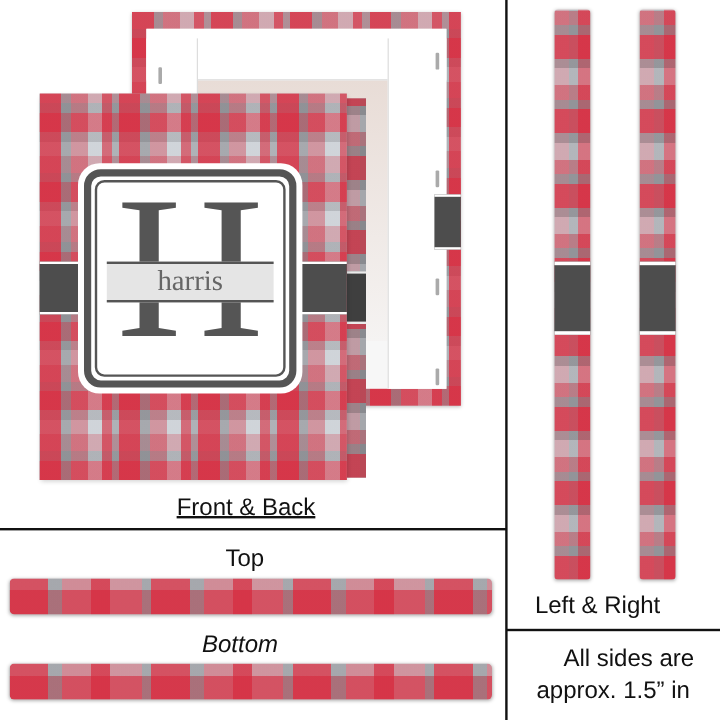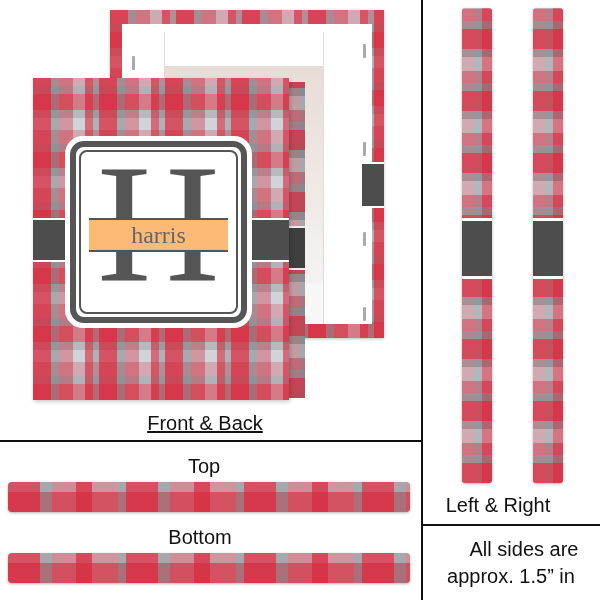--- a/index.html
+++ b/index.html
@@ -62,21 +62,21 @@
   .back-band { position:absolute; right:0; top:152px; width:22px; height:42px; background:#4d4d4d; border-top:2px solid #fff; border-bottom:2px solid #fff; }
 
   .front-side { left:288px; top:82px; width:17px; height:316px; filter:brightness(0.92); }
   .front-canvas { left:33px; top:78px; width:256px; height:322px; box-shadow:1px 2px 4px rgba(0,0,0,0.2); }
   .front-band { position:absolute; left:0; right:0; top:140px; height:40px; background:#4d4d4d; border-top:2px solid #fff; border-bottom:2px solid #fff; }
   .side-band { position:absolute; left:0; right:0; top:144px; height:40px; background:#444; border-top:2px solid #fff; border-bottom:2px solid #fff; }
   .monogram { position:absolute; left:32px; top:58px; width:187px; height:192px; background:#fff; border-radius:18px; }
   .monogram-outer { position:absolute; left:5px; top:5px; right:5px; bottom:5px; border:6px solid #555; border-radius:14px; }
   .monogram-inner { position:absolute; left:14px; top:14px; right:14px; bottom:14px; border:2px solid #555; border-radius:8px; }
   .big-h { position:absolute; left:0; right:0; top:12px; text-align:center; font-family:"Liberation Serif", serif; font-size:170px; line-height:150px; color:#555; }
-  .name-strip { position:absolute; left:24px; right:24px; top:82px; height:30px; background:#fdba74; border-top:2px solid #555; border-bottom:2px solid #555; }
+  .name-strip { position:absolute; left:24px; right:24px; top:82px; height:30px; background:#e5e5e5; border-top:2px solid #555; border-bottom:2px solid #555; }
   .name-text { position:absolute; left:0; right:0; top:2px; text-align:center; font-family:"Liberation Serif", serif; font-size:24px; line-height:26px; color:#666; }
 
   .strip-v { width:30px; border-radius:3px; box-shadow:0 1px 3px rgba(0,0,0,0.3); }
   .strip-v-band { position:absolute; left:0; right:0; height:55px; background:#4d4d4d; border-top:3px solid #fff; border-bottom:3px solid #fff; }
   .strip-h { height:30px; border-radius:4px; box-shadow:0 1px 3px rgba(0,0,0,0.3); }
 </style>
 </head>
 <body>
 
 <div class="vline"></div>
@@ -115,21 +115,21 @@
       </div>
     </div>
   </div>
 
   <div class="label" style="left:0;width:410px;top:412px;text-decoration:underline;">Front &amp; Back</div>
 </div>
 
 <div>
   <div class="label" style="left:2px;width:404px;top:455px;">Top</div>
   <div class="abs strip-h plaid-h" style="left:8px;top:482px;width:402px;"></div>
-  <div class="label" style="left:0;width:400px;top:526px;">Bottom</div>
+  <div class="label" style="left:0;width:400px;top:526px;font-style:italic;">Bottom</div>
   <div class="abs strip-h plaid-h" style="left:8px;top:553px;width:402px;"></div>
 </div>
 
 <div>
   <div class="abs strip-v plaid-v" style="left:462px;top:8px;height:475px;">
     <div class="strip-v-band" style="top:210px;"></div>
   </div>
   <div class="abs strip-v plaid-v" style="left:533px;top:8px;height:475px;">
     <div class="strip-v-band" style="top:210px;"></div>
   </div>

